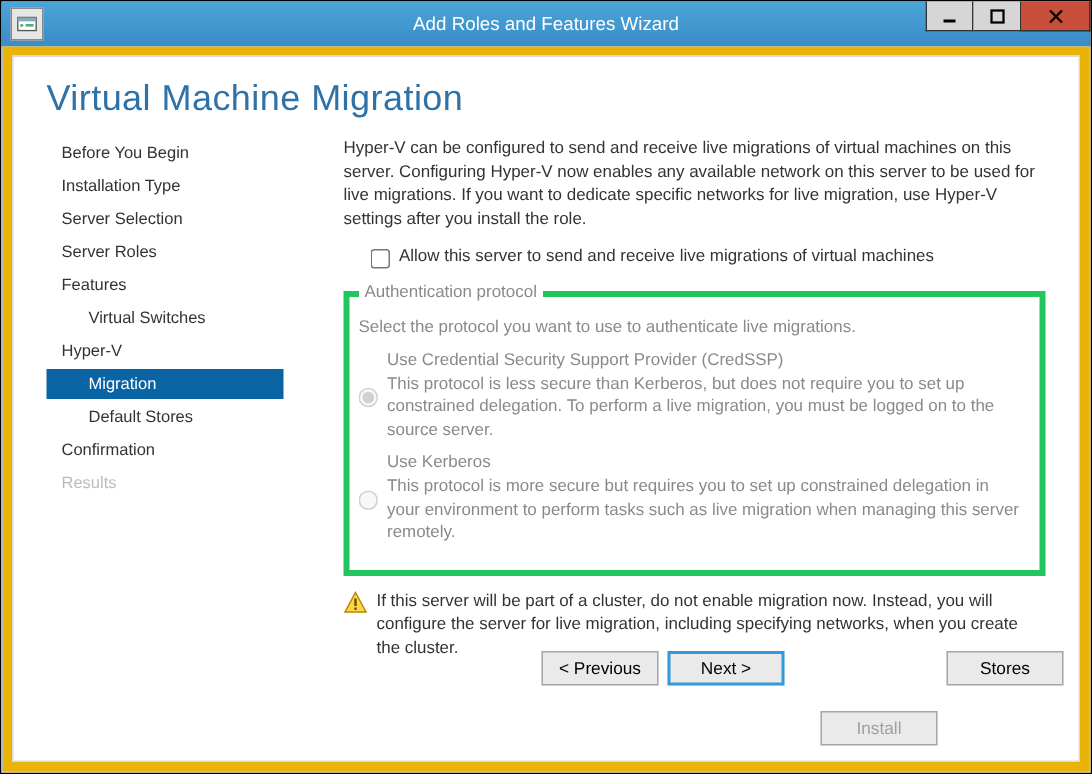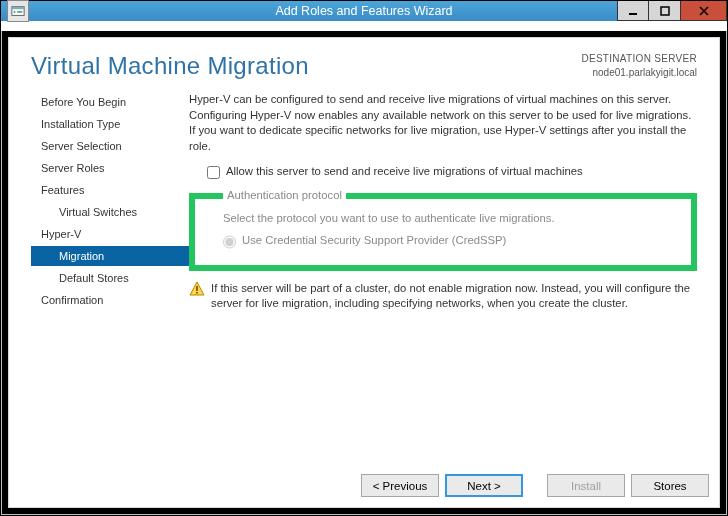--- a/index.html
+++ b/index.html
@@ -1,66 +1,66 @@
 <!DOCTYPE html>
 <html><head>
 <meta charset="utf-8">
 <style>
   * { box-sizing: border-box; margin: 0; padding: 0; }
   body { font-family: "Segoe UI", Tahoma, sans-serif; background: #fff; }
   .window { width: 728px; height: 516px; border: 1px solid #000; background: #fff; position: relative; }
 
-  .titlebar { height: 20px; background: linear-gradient(#4ba5d8, #3a8cc7); display: flex; align-items: center; color: #fff; position: relative; }
+  .titlebar { height: 30px; background: linear-gradient(#4ba5d8, #3a8cc7); display: flex; align-items: center; color: #fff; position: relative; }
   .titlebar .app-icon { width: 22px; height: 22px; margin-left: 6px; background: #e6e6e6; border: 1px solid #888; display: flex; align-items: center; justify-content: center; }
   .titlebar .app-icon svg { width: 14px; height: 14px; }
   .titlebar .title { position: absolute; left: 0; right: 0; text-align: center; font-size: 12.5px; font-weight: 400; pointer-events: none; }
   .win-btns { margin-left: auto; display: flex; height: 100%; }
   .win-btn { width: 32px; height: 20px; margin-top: 0; border: 1px solid #333; border-top: none; background: #d6d6d6; display: flex; align-items: center; justify-content: center; }
   .win-btn.close { background: #c94f3a; width: 46px; }
   .win-btn + .win-btn { border-left: none; }
   .win-btn svg { width: 10px; height: 10px; }
 
-  .content { position: absolute; top: 30px; left: 0; right: 0; bottom: 0; background: #000000; padding: 10px 14px 14px 14px; border: 1px solid #bfbfbf; border-top: none; }
+  .content { position: absolute; top: 30px; left: 0; right: 0; bottom: 0; background: #eab308; padding: 10px 14px 14px 14px; border: 1px solid #bfbfbf; border-top: none; }
 
   .inner { position: absolute; inset: 6px; border: 1px solid #d9d9d9; background: #fff; }
 
   .header-row { display: flex; align-items: flex-start; padding: 14px 22px 10px 22px; }
   .page-title { color: #2e72a8; font-size: 24px; font-weight: 300; letter-spacing: 0.3px; }
   .dest-box { margin-left: auto; text-align: right; font-size: 10px; color: #555; line-height: 1.35; }
   .dest-box .l1 { letter-spacing: 0.3px; }
 
   .body-row { display: flex; padding: 2px 22px 0 22px; }
   .nav { width: 158px; font-size: 11px; color: #333; }
   .nav .item { padding: 4px 6px 4px 10px; margin-bottom: 2px; cursor: pointer; }
   .nav .sub { padding-left: 28px; }
   .nav .item.selected { background: #0a64a4; color: #fff; }
   .nav .item.disabled { color: #bbb; cursor: default; }
 
-  .main { flex: 1; font-size: 11.3px; color: #333; line-height: 1.38; }
+  .main { flex: 1; font-size: 11.3px; color: #333; line-height: 1.38; margin-left: 40px; }
   .intro { margin-bottom: 10px; }
   .cb-row { display: flex; align-items: center; margin-bottom: 8px; padding-left: 18px; }
   .cb-row input { margin-right: 6px; }
 
-  fieldset.auth { border: 6px solid #22c55e; padding: 8px 10px 10px 28px; color: #8a8a8a; }
+  fieldset.auth { border: 4px solid #22c55e; padding: 8px 10px 10px 6px; color: #8a8a8a; }
   fieldset.auth legend { font-size: 11.3px; color: #8a8a8a; padding: 0 4px; }
   fieldset.auth .hint { margin-bottom: 6px; }
   .opt { display: flex; margin-bottom: 6px; }
   .opt input[type=radio] { margin-top: 2px; margin-right: 6px; }
   .opt .opt-body .lbl { display: block; }
   .opt .opt-body .desc { display: block; }
 
   .warn-row { display: flex; margin-top: 10px; }
   .warn-row .warn-icon { width: 16px; height: 16px; margin-right: 6px; flex-shrink: 0; }
   .warn-row .warn-text { font-size: 11.3px; color: #333; }
 
   .footer { position: absolute; left: 22px; right: 10px; bottom: 10px; display: flex; justify-content: flex-end; gap: 6px; }
   .footer .spacer { width: 12px; }
   .btn { min-width: 78px; height: 23px; font-size: 11.5px; background: #eaeaea; border: 1px solid #a6a6a6; cursor: pointer; }
   .btn.default { border: 2px solid #3399dd; }
-  .btn:disabled { color: #a0a0a0; cursor: default; }
+  .btn:disabled { color: #a0a0a0; cursor: default; margin-top: 40px; }
 </style>
 </head>
 <body>
 
 <div class="window">
 
   <div class="titlebar">
     <div class="app-icon">
       <svg viewBox="0 0 16 16">
           <rect x="1" y="3" width="14" height="10" fill="#fff" stroke="#555"></rect>
@@ -87,57 +87,62 @@
           </svg>
         </div>
     </div>
   </div>
 
   <div class="content">
     <div class="inner">
 
       <div class="header-row">
         <div class="page-title">Virtual Machine Migration</div>
-        <div class="dest-box">
-          <div class="l1">DESTINATION SERVER</div>
-          <div>node01.parlakyigit.local</div>
-        </div>
       </div>
 
       <div class="body-row">
 
         <div class="nav" id="nav">
             <div class="item">Before You Begin</div>
             <div class="item">Installation Type</div>
             <div class="item">Server Selection</div>
             <div class="item">Server Roles</div>
             <div class="item">Features</div>
             <div class="item sub">Virtual Switches</div>
             <div class="item">Hyper-V</div>
             <div class="item sub selected">Migration</div>
             <div class="item sub">Default Stores</div>
             <div class="item">Confirmation</div>
+            <div class="item disabled">Results</div>
           </div>
 
         <div class="main">
           <div class="intro">Hyper-V can be configured to send and receive live migrations of virtual machines on this server. Configuring Hyper-V now enables any available network on this server to be used for live migrations. If you want to dedicate specific networks for live migration, use Hyper-V settings after you install the role.</div>
 
           <label class="cb-row">
             <input type="checkbox" id="allow-cb" style="">
             <span>Allow this server to send and receive live migrations of virtual machines</span>
           </label>
 
           <fieldset class="auth">
             <legend>Authentication protocol</legend>
             <div class="hint">Select the protocol you want to use to authenticate live migrations.</div>
             <div id="auth-opts">
                 <div class="opt">
                   <input type="radio" name="auth" disabled="" checked="" style="">
                   <div class="opt-body">
                     <span class="lbl">Use Credential Security Support Provider (CredSSP)</span>
+                    <span class="desc">This protocol is less secure than Kerberos, but does not require you to set up constrained delegation. To perform a live migration, you must be logged on to the source server.</span>
+                  </div>
+                </div>
+                <div class="opt">
+                  <input type="radio" name="auth" disabled="" style="">
+                  <div class="opt-body">
+                    <span class="lbl">Use Kerberos</span>
+                    <span class="desc">This protocol is more secure but requires you to set up constrained delegation in your environment to perform tasks such as live migration when managing this server remotely.</span>
                   </div>
                 </div>
               </div>
           </fieldset>
 
           <div class="warn-row">
             <div class="warn-icon">
               <svg viewBox="0 0 16 16">
                   <path d="M8 1 L15 14 L1 14 Z" fill="#ffd54a" stroke="#b88600"></path>
                   <rect x="7.2" y="5" width="1.6" height="5" fill="#6b4e00"></rect>

